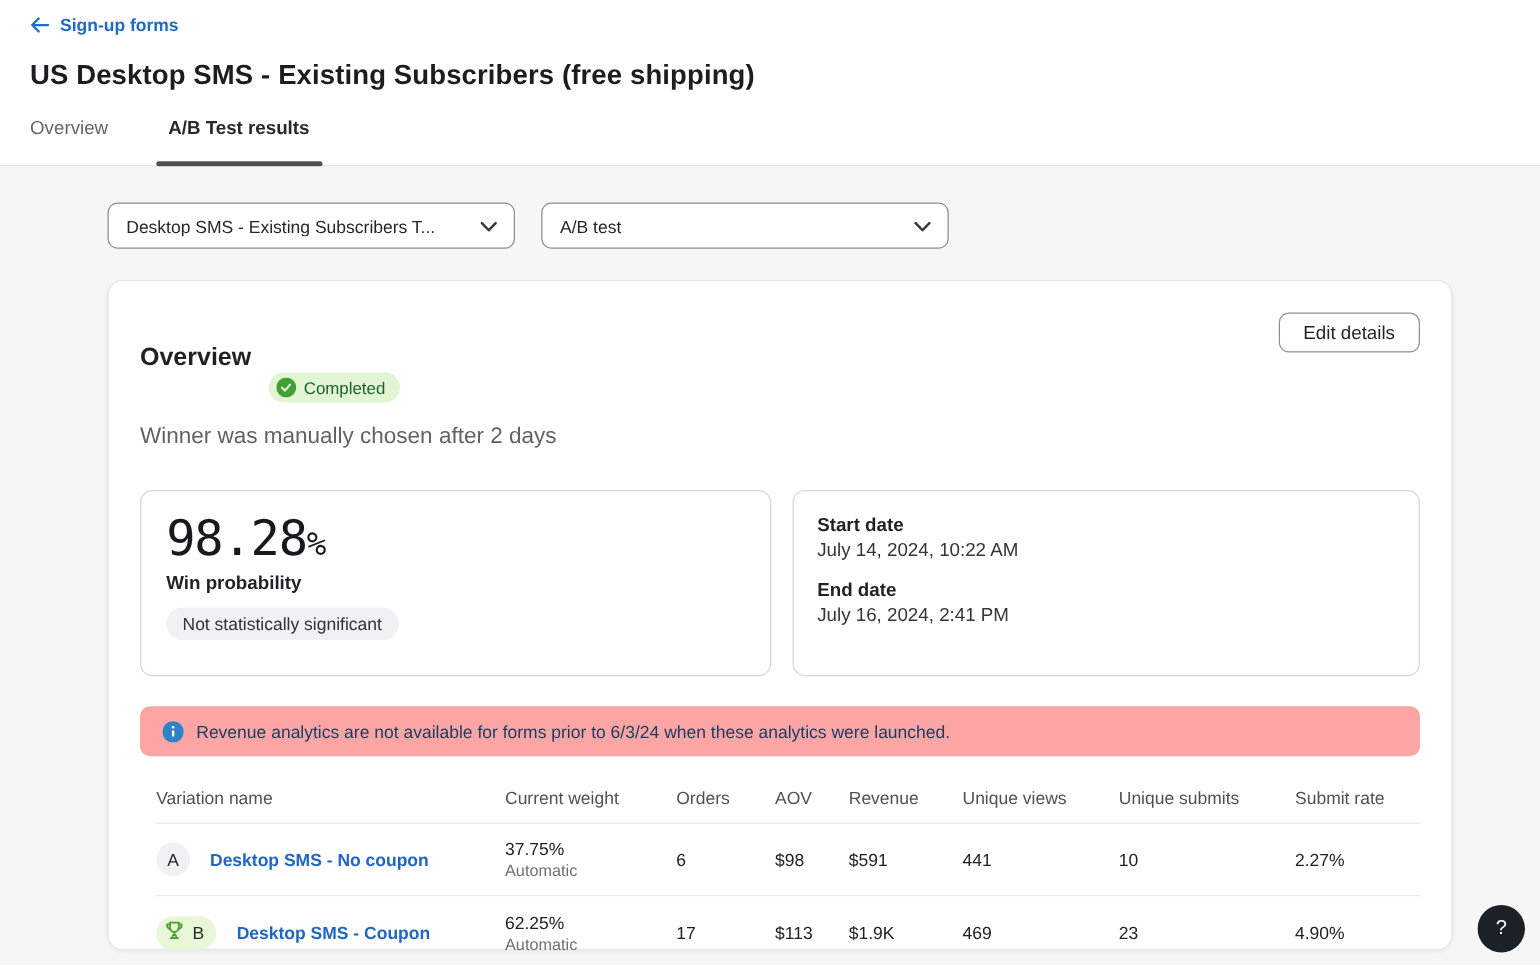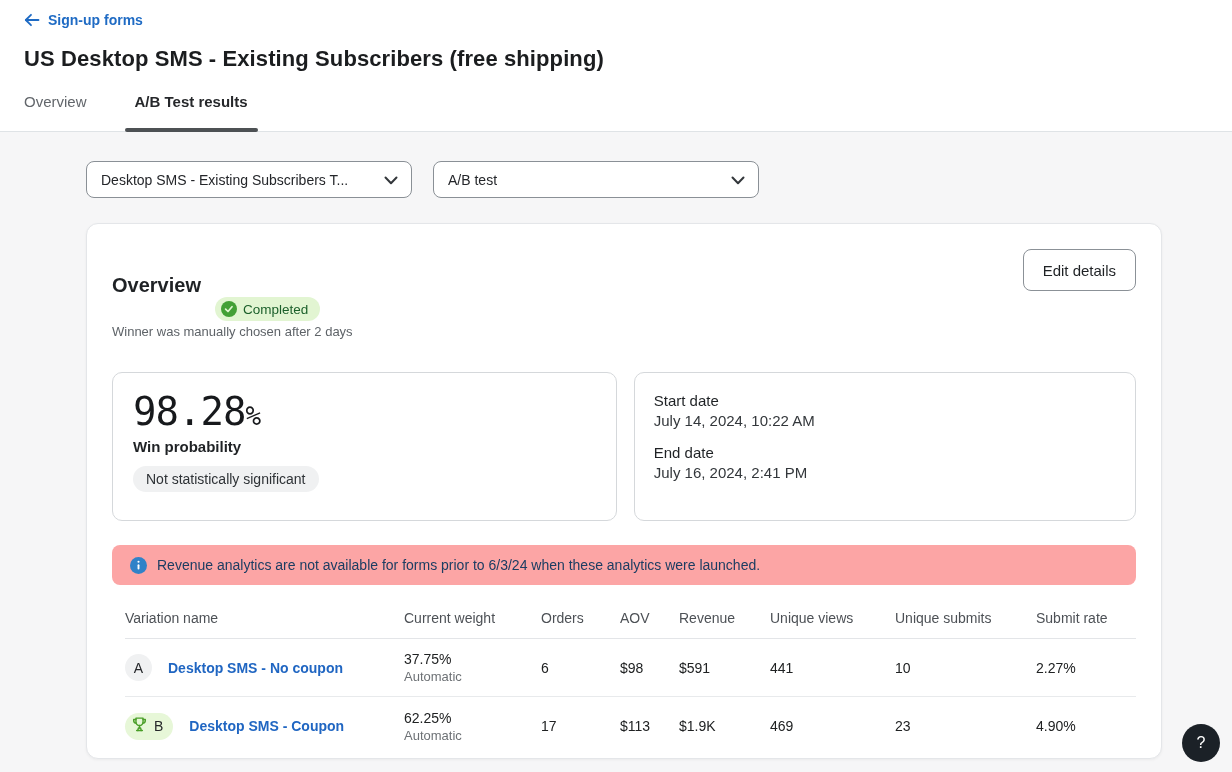--- a/index.html
+++ b/index.html
@@ -66,23 +66,23 @@
   .head-left .title-row { display:flex; align-items:center; gap:14px; }
   .card-h2 { font-size:20px; font-weight:700; color:#1f2225; }
   .status-badge {
     display:inline-flex; align-items:center; gap:6px;
     background:#e2f5d2; color:#1b5f2a;
     border-radius:13px; padding:4px 12px 4px 6px;
     font-size:13.5px;
     margin-top:48px;
   }
   .status-badge svg { display:block; }
-  .card-sub { margin-top:3px; font-size:13px; color:#5e6368; }
+  .card-sub { margin-top:16px; font-size:18px; color:#5e6368; }
   .edit-btn {
-    height:42px; padding:0 19px;
+    height:32px; padding:0 19px;
     background:#fff; border:1px solid #8b9197; border-radius:8px;
     font-family:inherit; font-size:15px; font-weight:500; color:#1f2225;
     cursor:pointer;
   }
 
   .stats-row { display:flex; gap:17px; margin-top:33px; }
   .stat-card {
     border:1px solid #d5d8db; border-radius:10px;
     height:149px; background:#fff;
   }
@@ -92,21 +92,21 @@
     font-family:"DejaVu Sans Mono","Liberation Mono",monospace;
     font-size:39px; color:#17191c; letter-spacing:-1px;
   }
   .big-number .pct { font-size:26px; letter-spacing:0; }
   .metric-label { margin-top:4px; font-size:15px; font-weight:700; color:#1f2225; }
   .sig-pill {
     display:inline-block; margin-top:11px;
     background:#f0f1f2; border-radius:14px;
     padding:5px 13px; font-size:14px; color:#2e3236;
   }
-  .date-label { font-size:15px; font-weight:400; color:#1f2225; }
+  .date-label { font-size:15px; font-weight:700; color:#1f2225; }
   .date-value { margin-top:3px; font-size:15px; color:#33373b; }
   .date-group + .date-group { margin-top:15px; }
 
   .banner {
     margin-top:24px; height:40px;
     background:#fca5a5; border-radius:8px;
     display:flex; align-items:center; gap:10px;
     padding:0 18px;
   }
   .banner-text { font-size:14px; color:#1c3d62; }

